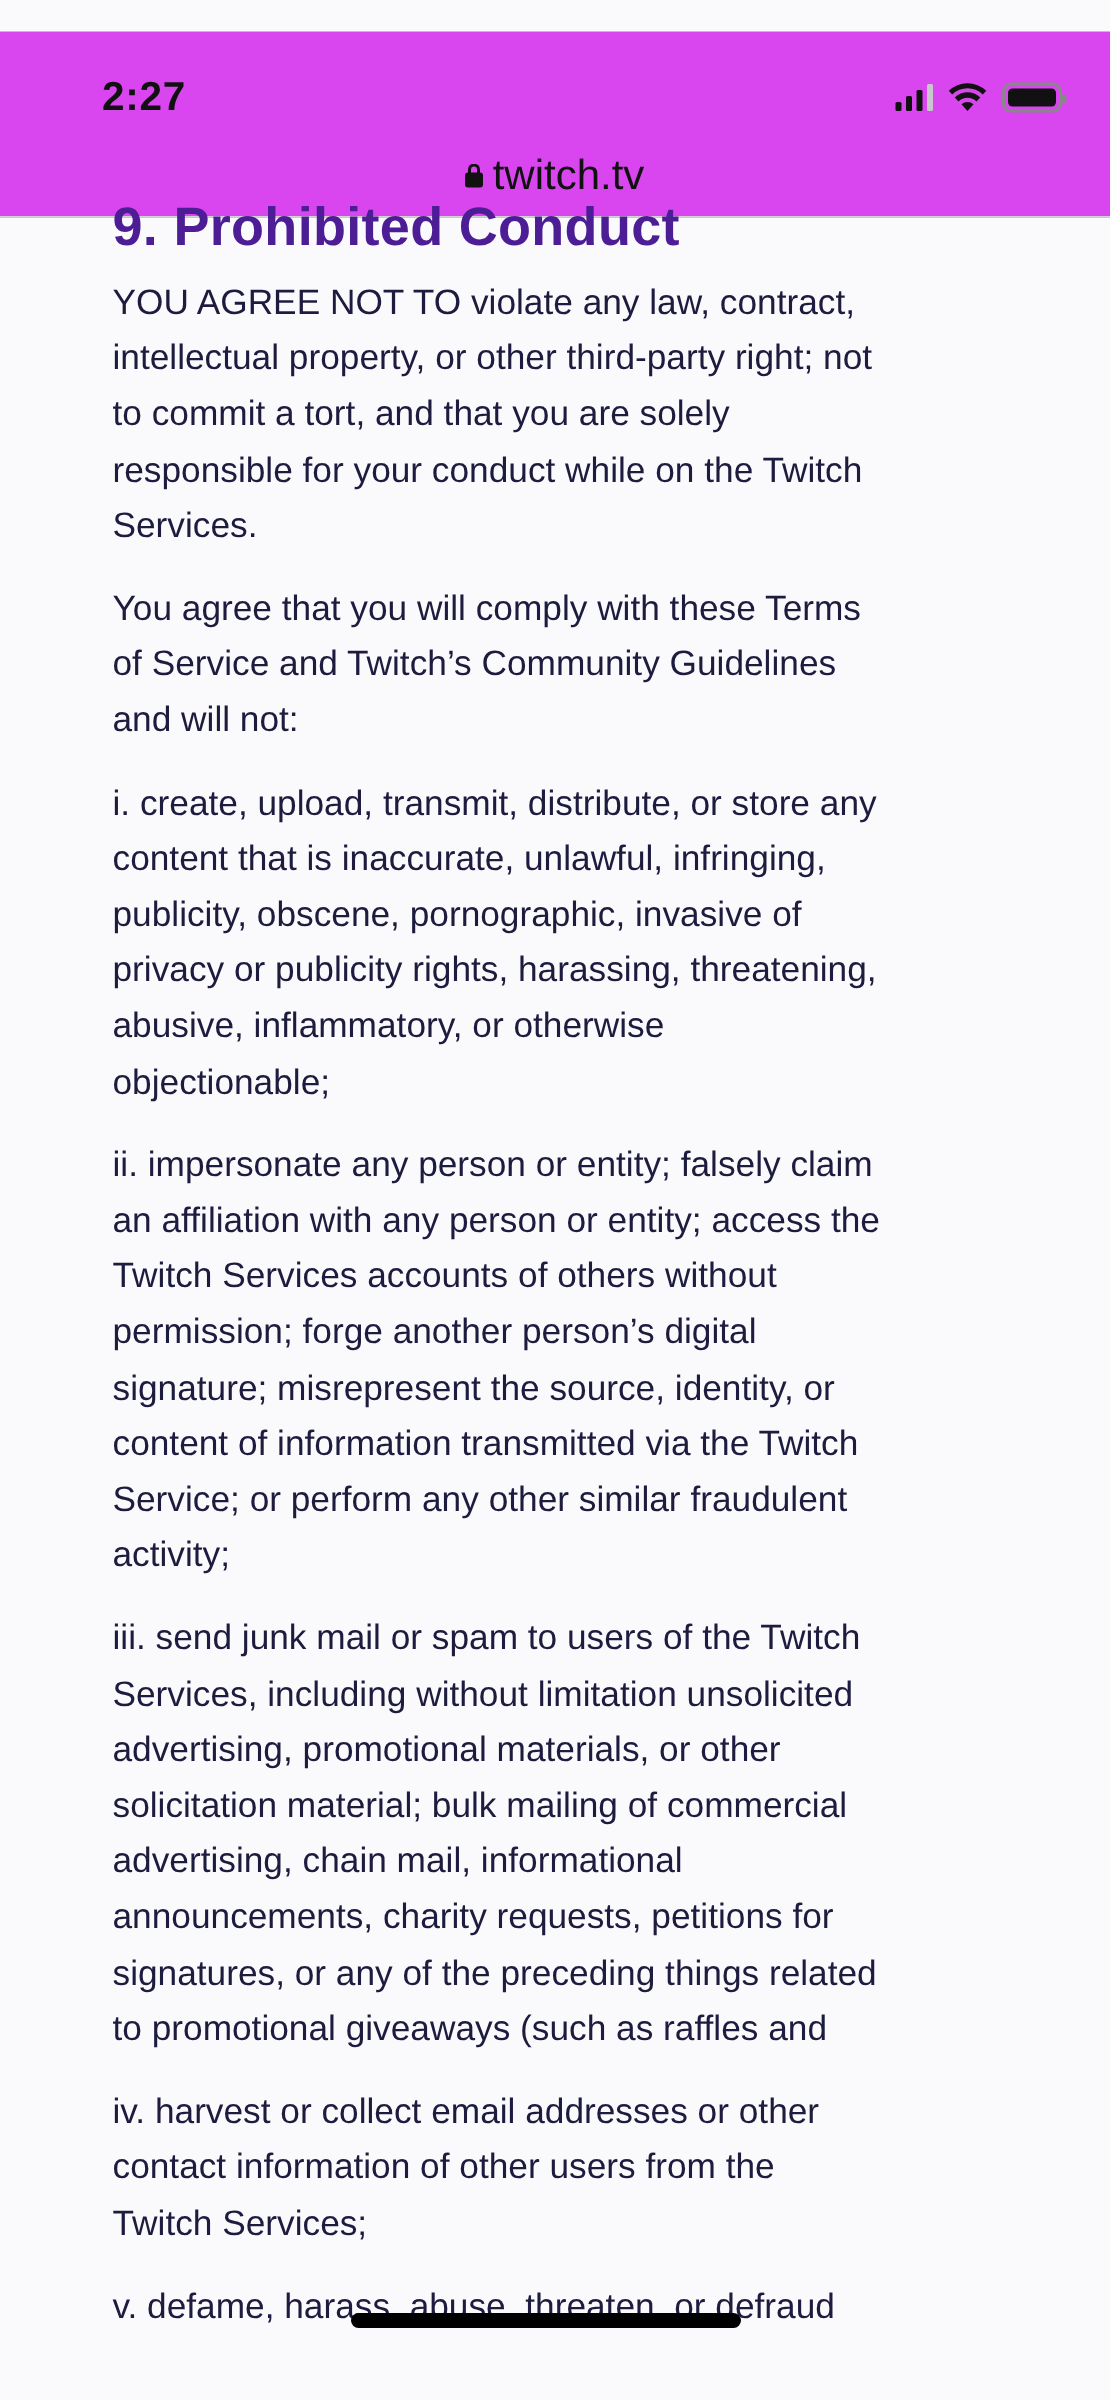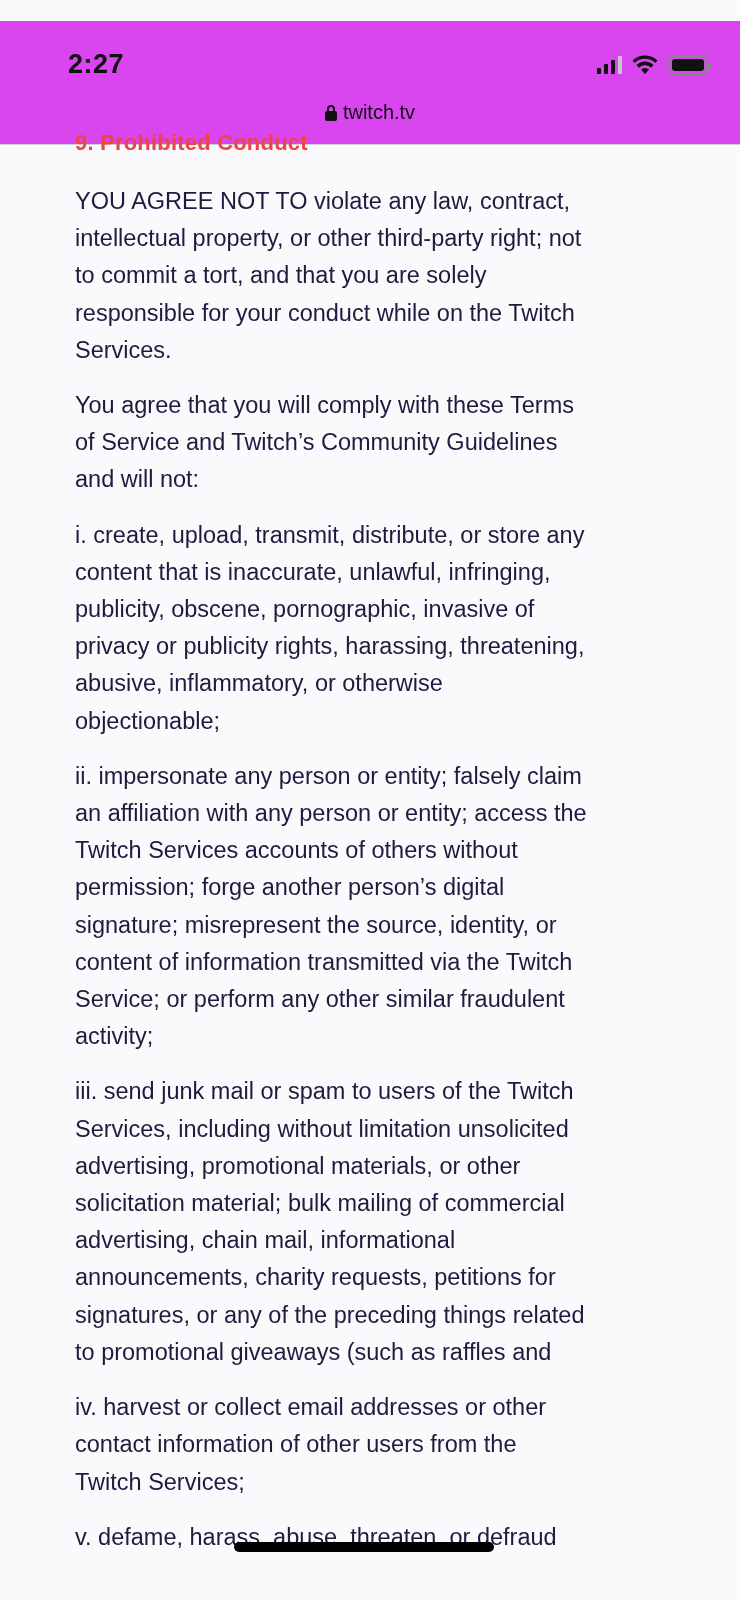--- a/index.html
+++ b/index.html
@@ -7,26 +7,26 @@
   body { position: relative; font-family: "Liberation Sans", sans-serif; }
   .statusbar { position: absolute; left: 0; top: 0; width: 740px; height: 124px; background: #d946ef; border-bottom: 1px solid #d2d2d6; margin-top: 21px; }
   .time { position: absolute; left: 68px; top: 28px; font-size: 27px; font-weight: 600; color: #111; letter-spacing: 0.5px; }
   .status-icons { position: absolute; right: 32px; top: 34px; display: flex; align-items: center; gap: 10px; }
   .signal { display: flex; align-items: flex-end; gap: 3px; height: 18px; }
   .signal span { width: 4px; background: #111; border-radius: 1px; }
   .signal span.dim { background: #c8c8cc; }
   .battery { width: 40px; height: 20px; border: 2px solid #888; border-radius: 6px; padding: 2px; position: relative; }
   .battery .fill { width: 100%; height: 100%; background: #111; border-radius: 3px; }
   .battery::after { content: ""; position: absolute; right: -5px; top: 6px; width: 3px; height: 6px; background: #888; border-radius: 0 2px 2px 0; }
-  .url { position: absolute; top: 80px; left: 0; width: 740px; text-align: center; font-size: 20px; color: #111; display: flex; justify-content: center; align-items: center; gap: 6px; }
+  .url { position: absolute; top: 80px; left: 0; width: 740px; text-align: center; font-size: 28px; color: #111; display: flex; justify-content: center; align-items: center; gap: 6px; }
   .lock { width: 12px; height: 16px; position: relative; display: inline-block; }
   .lock .body { position: absolute; bottom: 0; left: 0; width: 12px; height: 10px; background: #111; border-radius: 2px; }
   .lock .shackle { position: absolute; top: 0; left: 2px; width: 8px; height: 9px; border: 2px solid #111; border-bottom: none; border-radius: 4px 4px 0 0; }
   .content { position: absolute; left: 75px; top: 124px; width: 600px; color: #1d1b3e; }
-  h2 { font-size: 22px; font-weight: 700; color: #ef4444; margin-top: 6px; height: 40px; letter-spacing: 0.2px; }
+  h2 { font-size: 36px; font-weight: 700; color: #4c1d95; margin-top: 6px; height: 40px; letter-spacing: 0.2px; }
   p { font-size: 23.5px; line-height: 37.2px; margin-top: 18px; white-space: nowrap; }
   p.first { margin-top: 13px; }
   p .line { display: block; }
   .ul { text-decoration-color: #e1472b; text-decoration-thickness: 3px; text-underline-offset: 8px; }
   .home-indicator { position: absolute; left: 234px; top: 1542px; width: 260px; height: 10px; background: #000; border-radius: 5px; }
 </style>
 </head>
 <body>
 
 <div class="statusbar">

